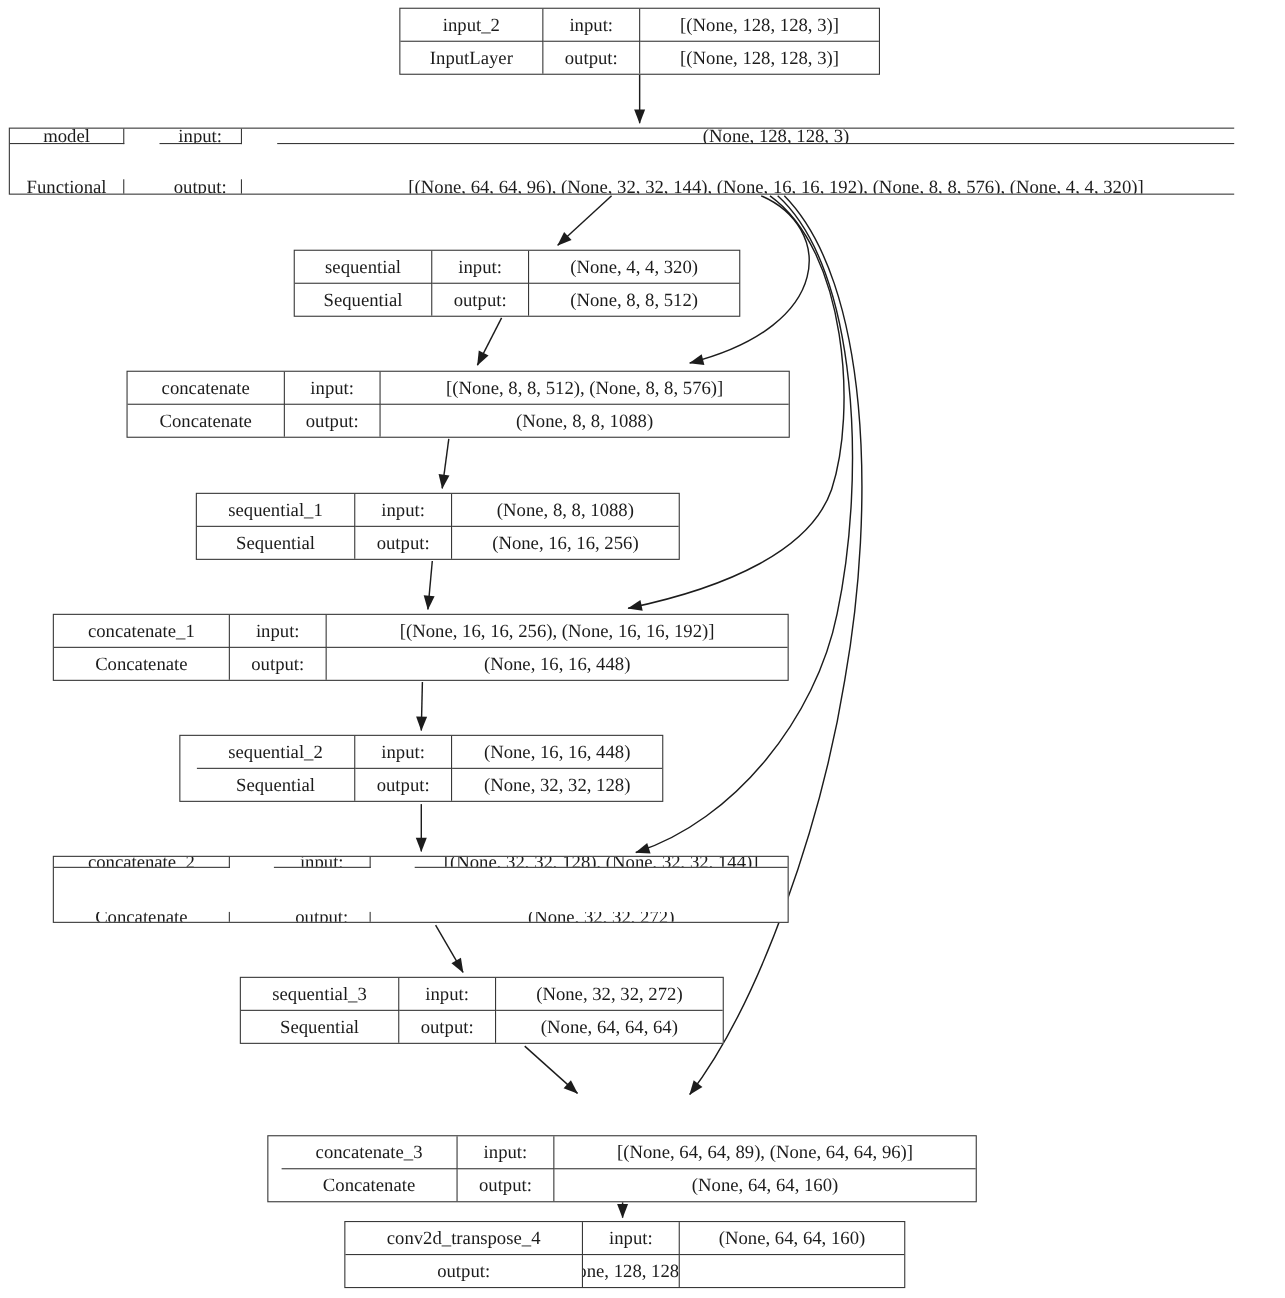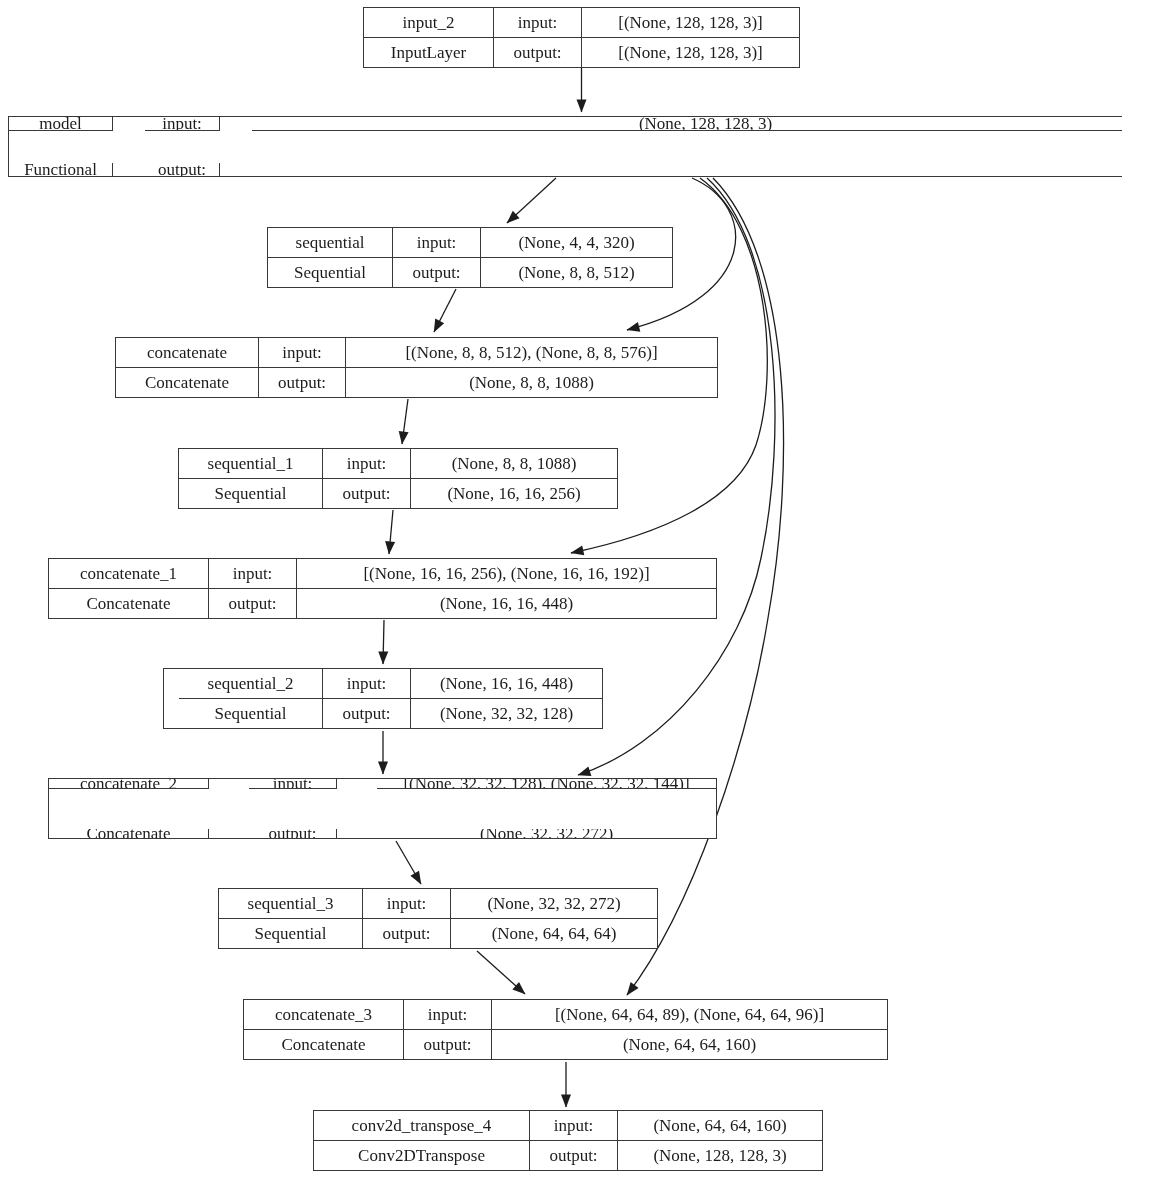--- a/index.html
+++ b/index.html
@@ -73,20 +73,21 @@
     <div class="cell">output:</div>
     <div class="cell">[(None, 128, 128, 3)]</div>
   </div>
 
   <div class="node" style="left: 8px; top: 116px; width: 1152px; grid-template-columns: 104px 75px 1fr; gap: 32px;">
     <div class="cell">model</div>
     <div class="cell">input:</div>
     <div class="cell">(None, 128, 128, 3)</div>
     <div class="cell">Functional</div>
     <div class="cell">output:</div>
+    <div class="cell">[(None, 64, 64, 96), (None, 32, 32, 144), (None, 16, 16, 192), (None, 8, 8, 576), (None, 4, 4, 320)]</div>
   </div>
 
   <div class="node" style="left: 267px; top: 227px; width: 406px; grid-template-columns: 125px 88px 1fr;">
     <div class="cell">sequential</div>
     <div class="cell">input:</div>
     <div class="cell">(None, 4, 4, 320)</div>
     <div class="cell">Sequential</div>
     <div class="cell">output:</div>
     <div class="cell">(None, 8, 8, 512)</div>
   </div>
@@ -138,31 +139,30 @@
 
   <div class="node" style="left: 218px; top: 888px; width: 440px; grid-template-columns: 144px 88px 1fr;">
     <div class="cell">sequential_3</div>
     <div class="cell">input:</div>
     <div class="cell">(None, 32, 32, 272)</div>
     <div class="cell">Sequential</div>
     <div class="cell">output:</div>
     <div class="cell">(None, 64, 64, 64)</div>
   </div>
 
-  <div class="node" style="left: 243px; top: 999px; width: 645px; grid-template-columns: 160px 88px 1fr;">
+  <div class="node" style="left: 243px; top: 1032px; width: 645px; grid-template-columns: 160px 88px 1fr; padding-left: 12px;">
     <div class="cell">concatenate_3</div>
     <div class="cell">input:</div>
     <div class="cell">[(None, 64, 64, 89), (None, 64, 64, 96)]</div>
     <div class="cell">Concatenate</div>
     <div class="cell">output:</div>
     <div class="cell">(None, 64, 64, 160)</div>
   </div>
 
   <div class="node" style="left: 313px; top: 1110px; width: 510px; grid-template-columns: 216px 88px 1fr;">
     <div class="cell">conv2d_transpose_4</div>
     <div class="cell">input:</div>
     <div class="cell">(None, 64, 64, 160)</div>
-    <div class="cell">Conv2DTranspose</div>
     <div class="cell">output:</div>
     <div class="cell">(None, 128, 128, 3)</div>
   </div>
 
 </div>
 
 </body></html>

